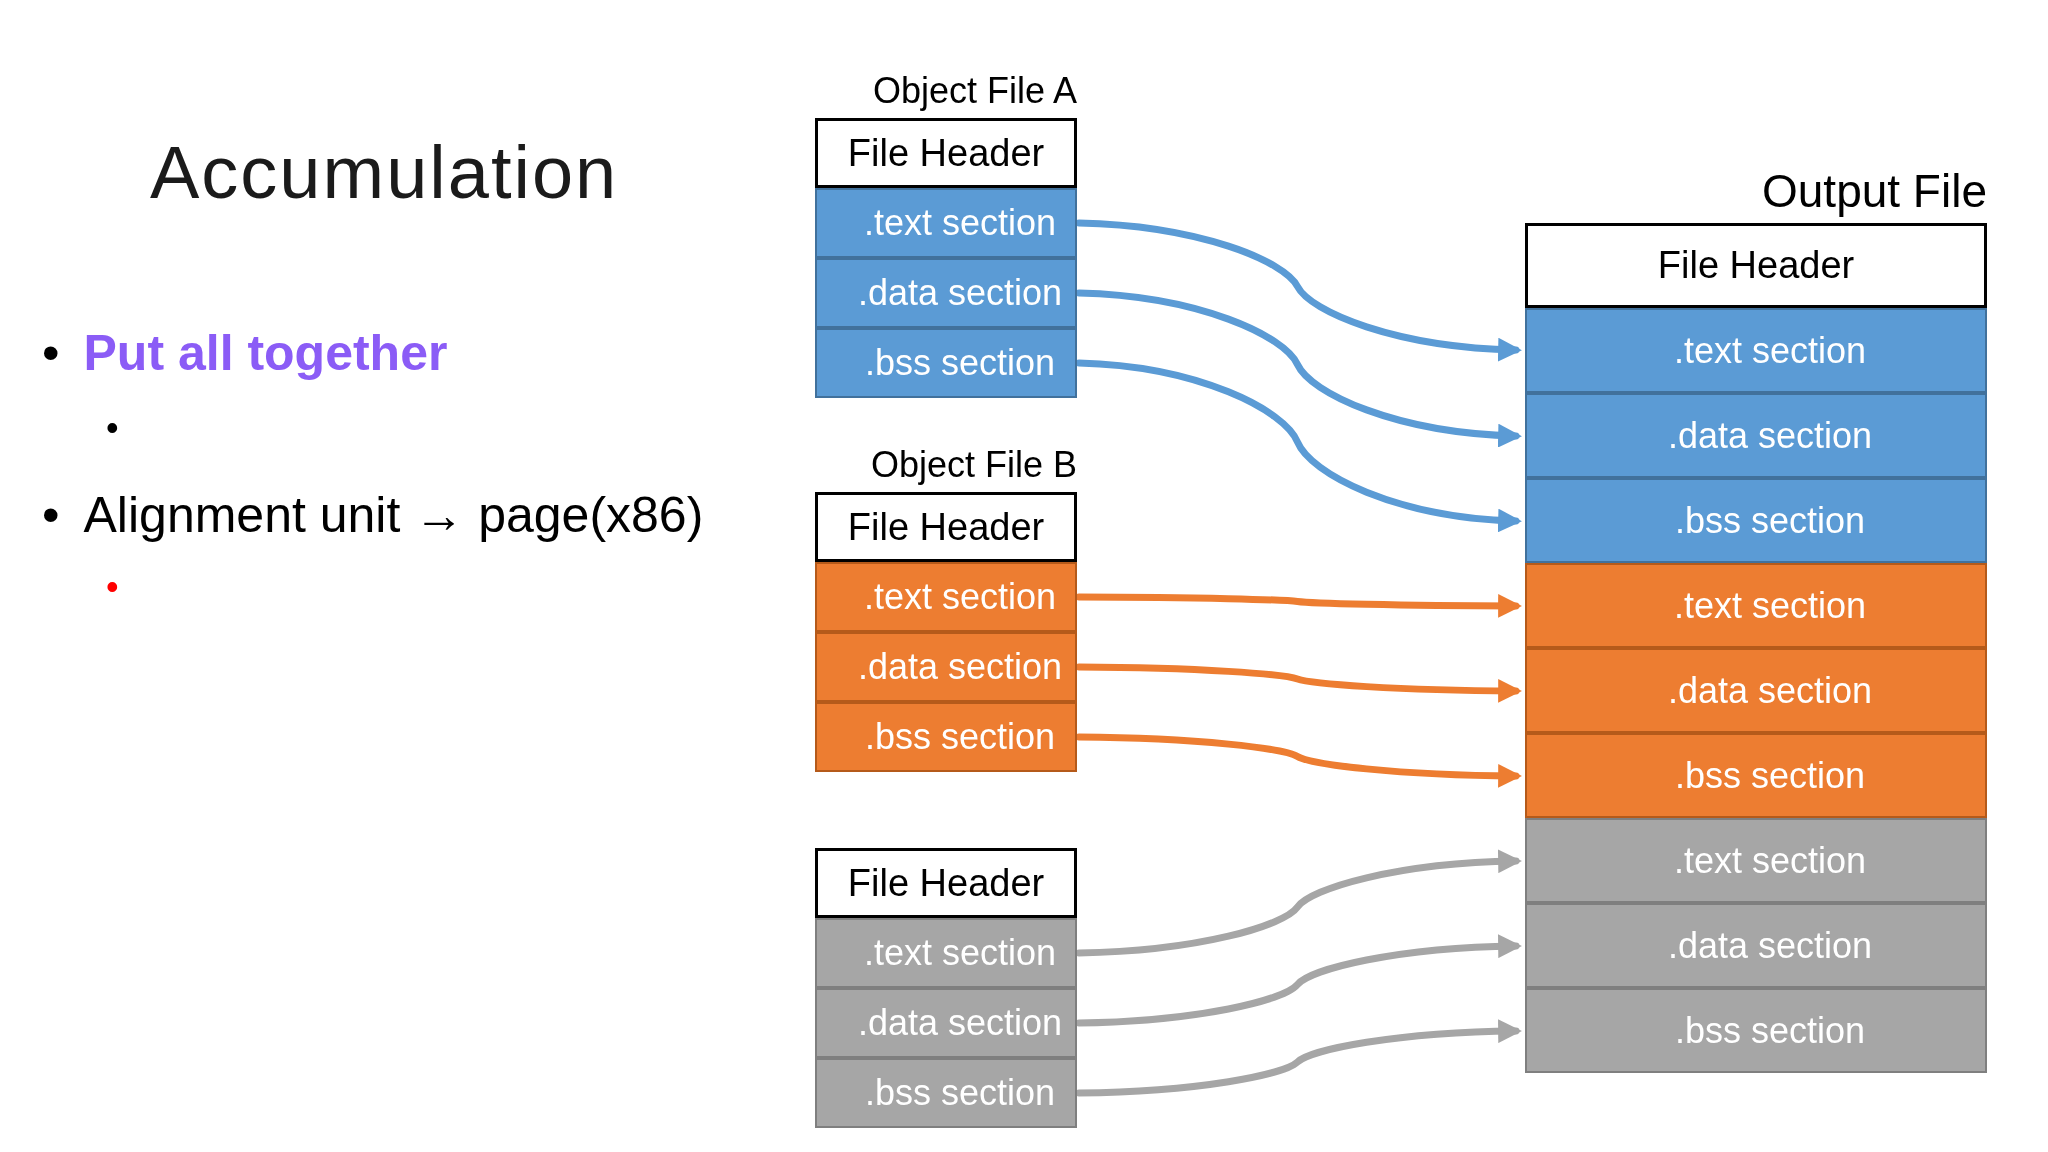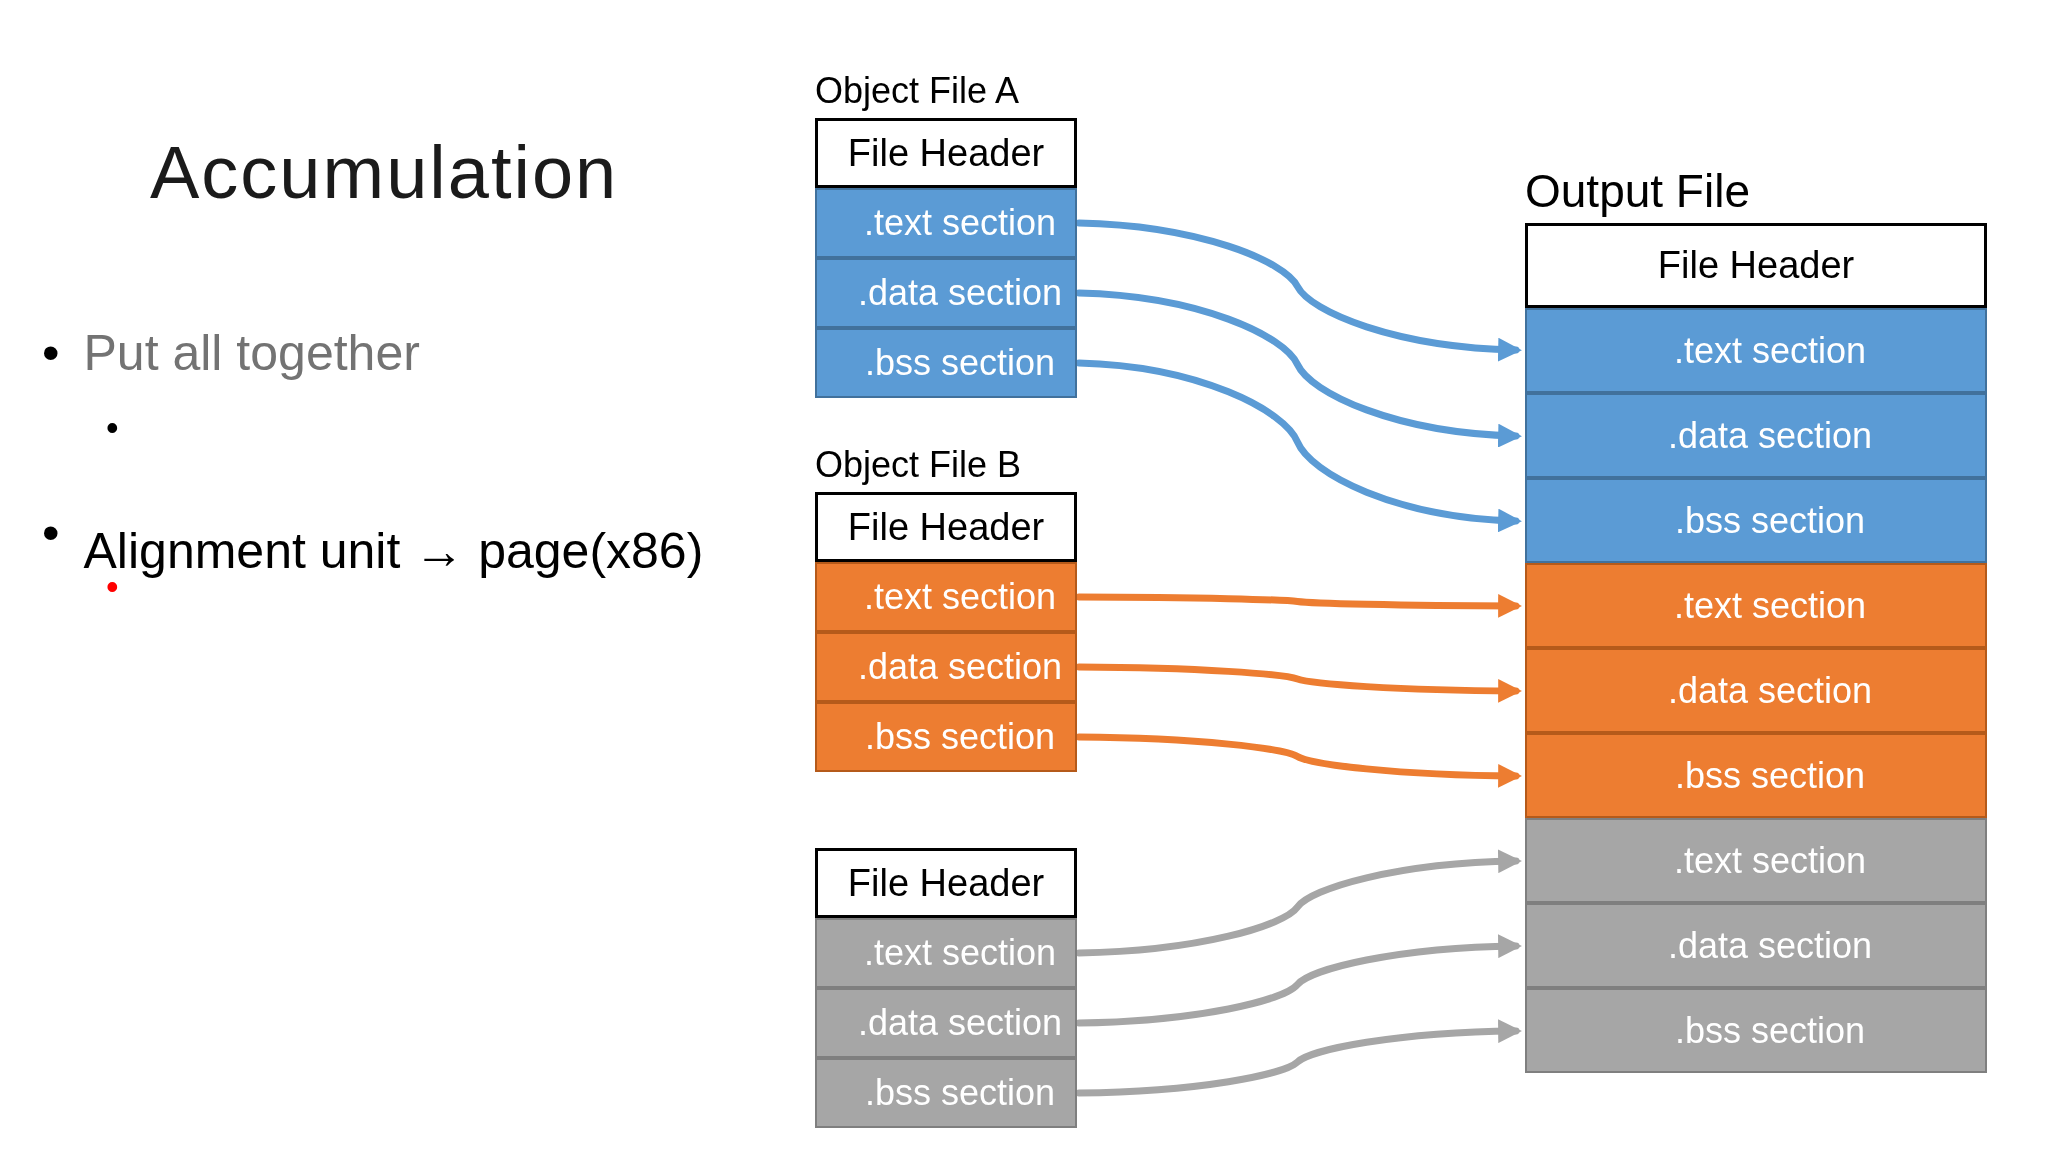--- a/index.html
+++ b/index.html
@@ -29,21 +29,21 @@
     white-space:nowrap;
     line-height:1.1;
   }
   .bullet-line .dot{margin-right:24px;}
   .bullet-l1{left:42px;font-size:50px;}
   .bullet-l2{left:106px;font-size:42px;}
   .bullet-l2 .dot{font-size:36px;margin-right:20px;}
   
   .box-label{
     position:absolute;
-    text-align:left;
+    text-align:right;
     color:#000;
     font-size:36px;
     white-space:nowrap;
   }
   .filebox{
     position:absolute;
     display:flex;
     flex-direction:column;
     box-sizing:border-box;
     text-align:right;
@@ -112,28 +112,28 @@
         <path d="M 1079 953 C 1199.175 951.16, 1284.5 925.4, 1297.5 907 C 1310.5 888.6, 1395.825 862.84, 1516 861" class="arrow gray" marker-end="url(#ah-gray)"></path>
         <path d="M 1079 1023 C 1199.175 1021.46, 1284.5 999.9, 1297.5 984.5 C 1310.5 969.1, 1395.825 947.54, 1516 946" class="arrow gray" marker-end="url(#ah-gray)"></path>
         <path d="M 1079 1093 C 1199.175 1091.76, 1284.5 1074.4, 1297.5 1062 C 1310.5 1049.6, 1395.825 1032.24, 1516 1031" class="arrow gray" marker-end="url(#ah-gray)"></path>
       </g>
   </svg>
 
   <div class="slide-title">Accumulation</div>
 
   <div class="bullet-line bullet-l1" style="top:326px">
     <span class="dot">•</span>
-    <span style="color: #737373;">Put all together</span>
+    <span style="color: #8b5cf6; font-weight: bold;">Put all together</span>
   </div>
   <div class="bullet-line bullet-l2" style="top:408px">
     <span class="dot">•</span>
   </div>
   <div class="bullet-line bullet-l1" style="top:488px">
     <span class="dot">•</span>
-    <span style="color: rgb(0, 0, 0); margin-top: 36px;">Alignment unit → page(x86)</span>
+    <span style="color: rgb(0, 0, 0);">Alignment unit → page(x86)</span>
   </div>
   <div class="bullet-line bullet-l2" style="top:567px">
     <span class="dot" style="color: rgb(255, 0, 0);">•</span>
   </div>
 
   <div class="box-label" style="left:815px;top:70px;width:262px">Object File A</div>
   <div class="filebox obj" style="left:815px;top:118px;width:262px">
     <div class="cell header">File Header</div>
     <div class="cell colored blue">.text section</div>
     <div class="cell colored blue">.data section</div>

